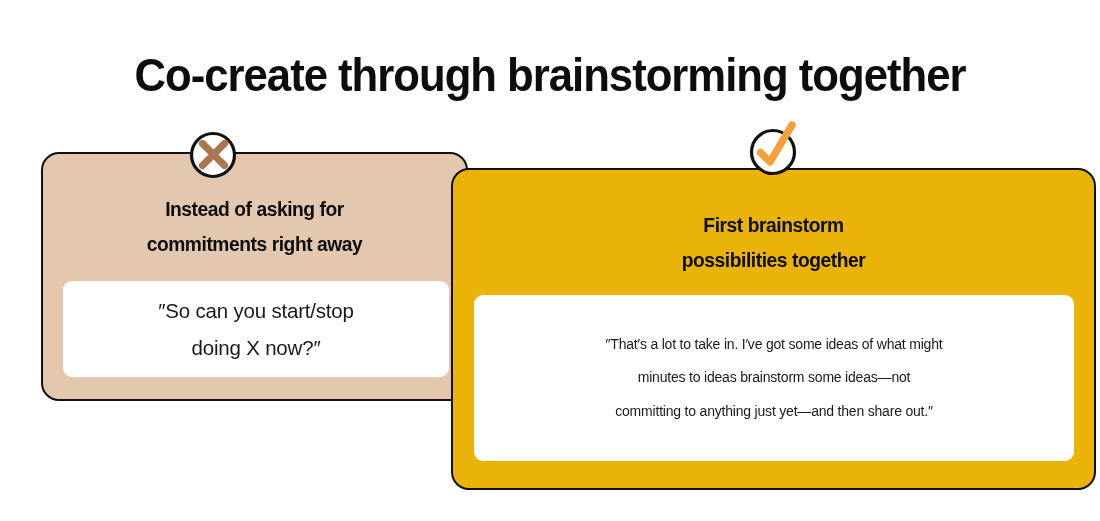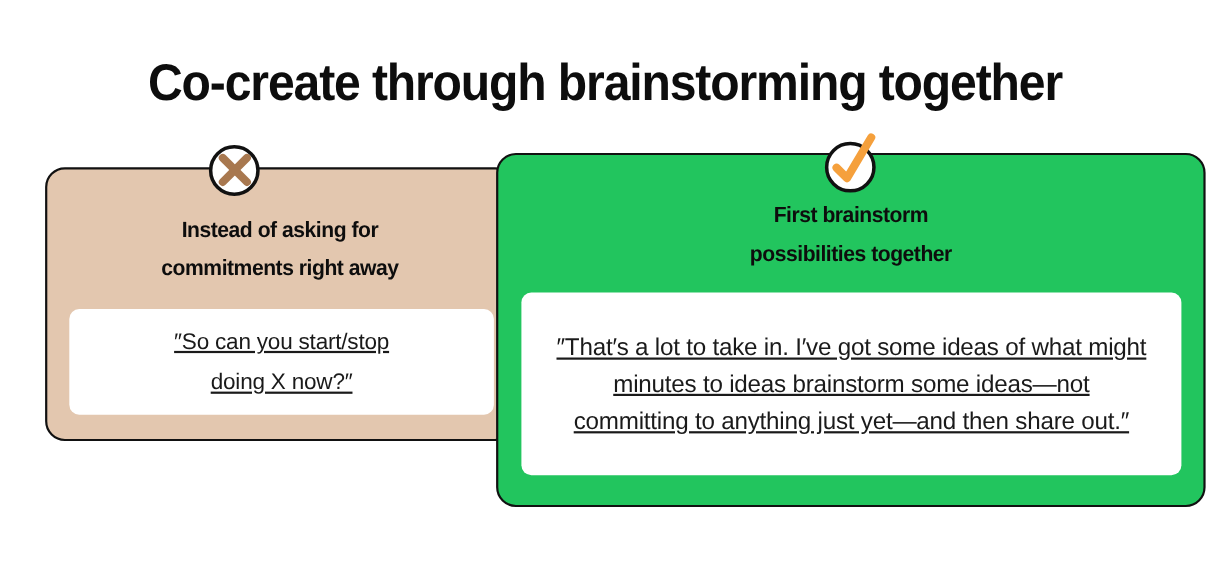--- a/index.html
+++ b/index.html
@@ -49,24 +49,24 @@
   .card-left {
     left: 1px;
     top: 152px;
     width: 427px;
     height: 249px;
     background: #E3C7AF;
     margin-left: 40px;
   }
   .card-right {
     left: 451px;
-    top: 139px;
+    top: 168px;
     width: 645px;
     height: 322px;
-    background: #22c55e;
+    background: #eab308;
   }
 
   .card-heading {
     position: absolute;
     left: 0;
     right: 0;
     text-align: center;
     font-size: 20px;
     line-height: 35px;
     font-weight: 700;
@@ -100,28 +100,27 @@
     top: 125px;
     width: 600px;
     height: 166px;
   }
 
   .quote-text {
     text-align: center;
     color: #1a1a1a;
     font-weight: 400;
     letter-spacing: -0.2px;
-    text-decoration: underline;
   }
   .card-left .quote-text {
     font-size: 20.5px;
     line-height: 37px;
   }
   .card-right .quote-text {
-    font-size: 22px;
+    font-size: 14px;
     line-height: 33.5px;
     padding: 0 14px;
   }
   .quote-text .line { display: block; white-space: nowrap; }
 
   
   .badge {
     position: absolute;
     width: 48px;
     height: 48px;

